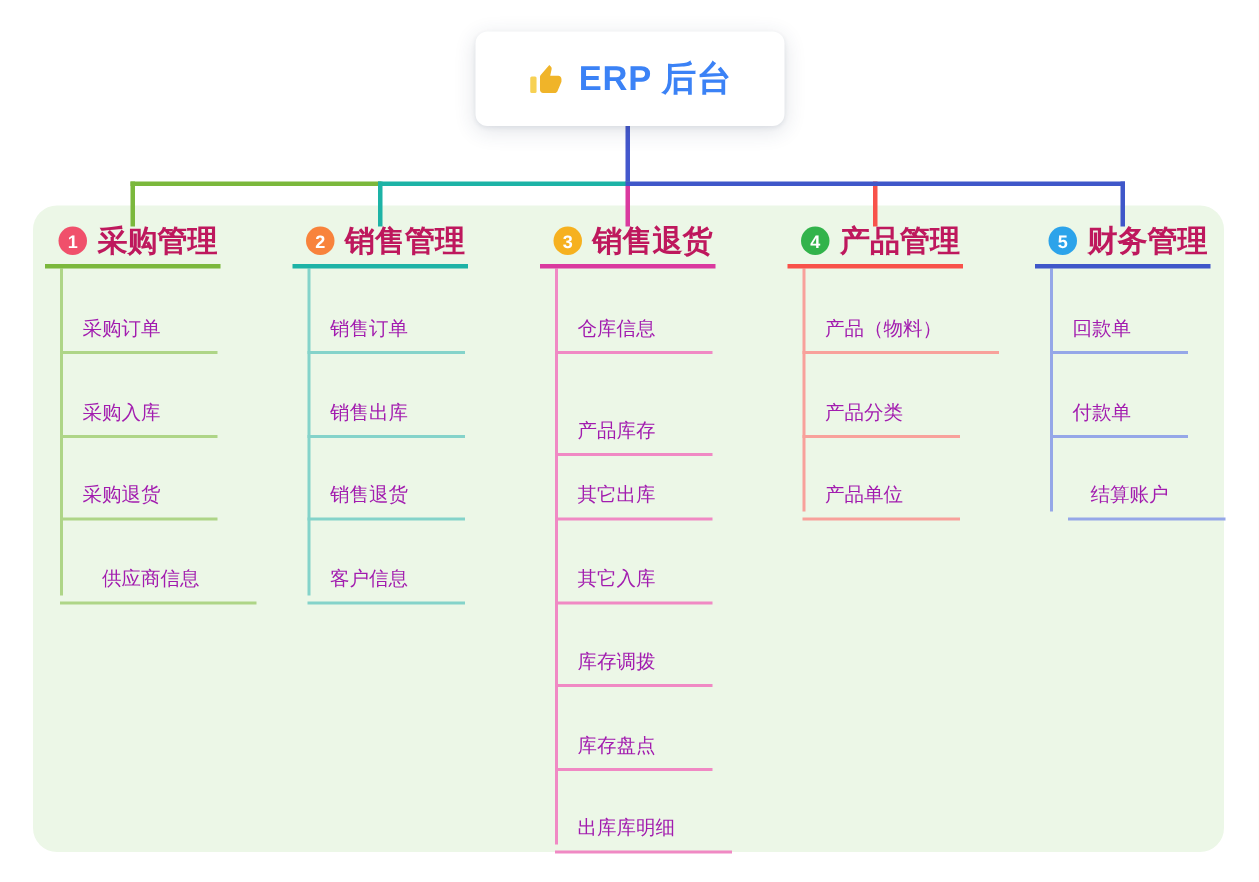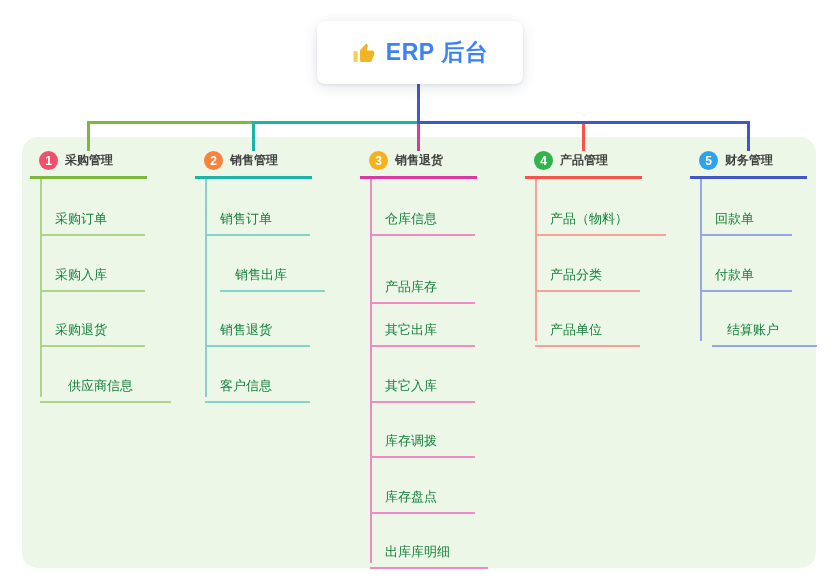--- a/index.html
+++ b/index.html
@@ -26,25 +26,25 @@
   .vline{width:2px;z-index:1;}
   .branch-header{
     position:absolute;height:29px;width:117px;display:flex;align-items:center;
     border-bottom-style:solid;border-bottom-width:3px;z-index:3;
   }
   .badge{
     width:19px;height:19px;border-radius:50%;flex:0 0 19px;margin:0 7px 2px 9px;
     display:flex;align-items:center;justify-content:center;
     color:#ffffff;font-size:12px;font-weight:bold;line-height:1;
   }
-  .hlabel{font-size:12px;font-weight:600;color:#404040;white-space:nowrap;padding-bottom:2px;}
+  .hlabel{font-size:20px;font-weight:600;color:#be185d;white-space:nowrap;padding-bottom:2px;}
   .child-row{
     position:absolute;height:32px;display:flex;align-items:flex-end;
     padding:0 38px 6px 15px;border-bottom-style:solid;border-bottom-width:2px;
-    font-size:13px;color:#15803d;white-space:nowrap;z-index:3;
+    font-size:13px;color:#a21caf;white-space:nowrap;z-index:3;
   }
   .thumb-icon{width:24px;height:24px;display:block;}
 </style>
 </head>
 <body>
 
 <div id="stage">
 
   <div id="panel" style="background: rgb(236, 247, 231);"></div>
 
@@ -81,21 +81,21 @@
       </div>
       <div class="child-row" style="left: 40px; top: 196px; border-bottom-color: rgb(174, 213, 135);">采购订单</div>
       <div class="child-row" style="left: 40px; top: 252px; border-bottom-color: rgb(174, 213, 135);">采购入库</div>
       <div class="child-row" style="left: 40px; top: 307px; border-bottom-color: rgb(174, 213, 135);">采购退货</div>
       <div class="child-row" style="left: 40px; top: 363px; border-bottom-color: rgb(174, 213, 135); padding-left: 28px;">供应商信息</div>
       <div class="branch-header" style="left: 195px; top: 147px; border-bottom-color: rgb(29, 179, 166);">
         <span class="badge" style="background: rgb(248, 131, 60);">2</span>
         <span class="hlabel">销售管理</span>
       </div>
       <div class="child-row" style="left: 205px; top: 196px; border-bottom-color: rgb(132, 211, 202);">销售订单</div>
-      <div class="child-row" style="left: 205px; top: 252px; border-bottom-color: rgb(132, 211, 202); margin-left: 15px;">销售出库</div>
+      <div class="child-row" style="left: 205px; top: 252px; border-bottom-color: rgb(132, 211, 202);">销售出库</div>
       <div class="child-row" style="left: 205px; top: 307px; border-bottom-color: rgb(132, 211, 202);">销售退货</div>
       <div class="child-row" style="left: 205px; top: 363px; border-bottom-color: rgb(132, 211, 202);">客户信息</div>
       <div class="branch-header" style="left: 360px; top: 147px; border-bottom-color: rgb(218, 58, 159);">
         <span class="badge" style="background: rgb(246, 177, 31);">3</span>
         <span class="hlabel">销售退货</span>
       </div>
       <div class="child-row" style="left: 370px; top: 196px; border-bottom-color: rgb(240, 137, 196);">仓库信息</div>
       <div class="child-row" style="left: 370px; top: 264px; border-bottom-color: rgb(240, 137, 196);">产品库存</div>
       <div class="child-row" style="left: 370px; top: 307px; border-bottom-color: rgb(240, 137, 196);">其它出库</div>
       <div class="child-row" style="left: 370px; top: 363px; border-bottom-color: rgb(240, 137, 196);">其它入库</div>

